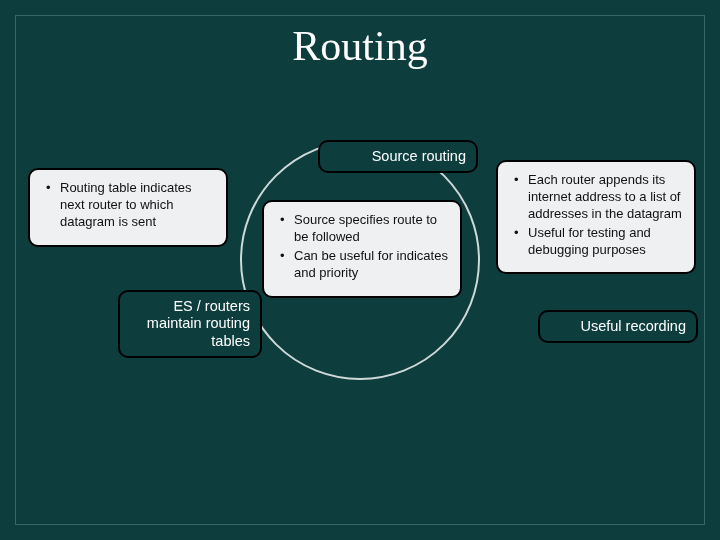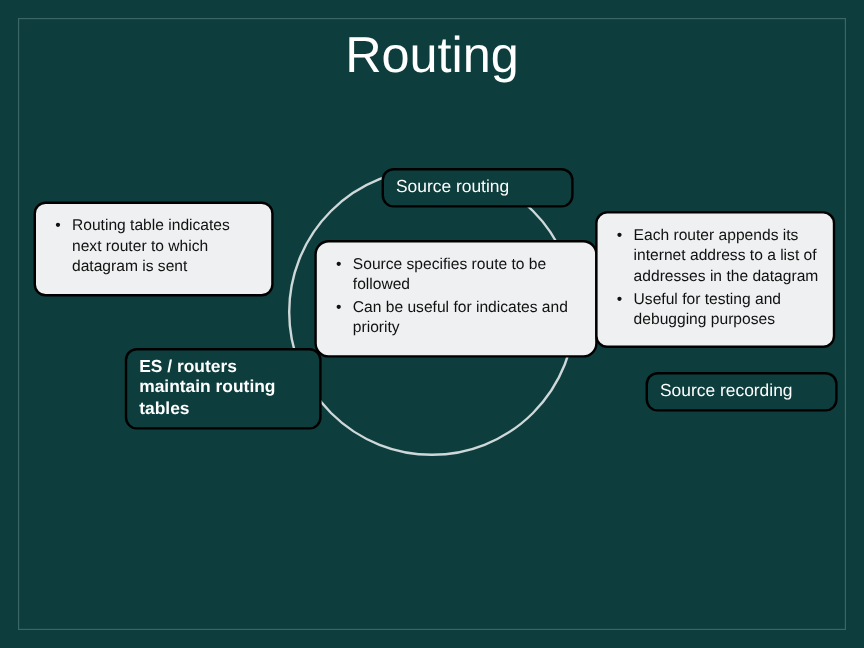--- a/index.html
+++ b/index.html
@@ -15,21 +15,21 @@
     position: absolute;
     top: 15px; left: 15px; right: 15px; bottom: 15px;
     border: 1px solid #3a6666;
   }
   .title {
     position: absolute;
     top: 22px;
     left: 0; right: 0;
     text-align: center;
     color: #fff;
-    font-family: Liberation Sans, sans-serif;
+    font-family: Liberation Serif, serif;
     font-size: 42px;
     font-weight: 400;
   }
   .stage {
     position: absolute;
     top: 120px;
     left: 28px;
     right: 28px;
     height: 280px;
   }
@@ -50,35 +50,35 @@
     border-radius: 10px;
     padding: 10px 12px 12px 20px;
     color: #111;
     font-size: 13px;
     line-height: 1.3;
   }
   .card ul { list-style: none; }
   .card li { position: relative; padding-left: 10px; margin-bottom: 2px; }
   .card li::before { content: "•"; position: absolute; left: -4px; top: 0; }
   .c1 { top: 48px; left: 0; width: 200px; }
-  .c2 { top: 80px; left: 234px; width: 236px; border-radius: 12px; }
-  .c3 { top: 56px; left: 468px; width: 200px; }
+  .c2 { top: 80px; left: 234px; width: 200px; }
+  .c3 { top: 40px; left: 468px; width: 200px; }
   .lbl {
     position: absolute;
     background: #0d3d3d;
     color: #fff;
     border: 2px solid #000;
     border-radius: 10px;
-    text-align: left;
+    text-align: right;
     font-size: 14.5px;
     line-height: 1.2;
     padding: 6px 10px;
     font-weight: 400;
   }
-  .l1 { top: 170px; left: 76px; width: 164px; font-weight: bold; }
+  .l1 { top: 170px; left: 90px; width: 144px; }
   .l2 { top: 20px; left: 290px; width: 160px; }
   .l3 { top: 190px; left: 510px; width: 160px; }
 </style>
 </head>
 <body>
 
 <div class="inner-border"></div>
 
 <h1 class="title">Routing</h1>
 
@@ -99,14 +99,14 @@
     </ul>
   </div>
   <div class="lbl l2">Source routing</div>
 
   <div class="card c3">
     <ul>
       <li>Each router appends its internet address to a list of addresses in the datagram</li>
       <li>Useful for testing and debugging purposes</li>
     </ul>
   </div>
-  <div class="lbl l3">Source recording</div>
+  <div class="lbl l3">Useful recording</div>
 </div>
 
 </body></html>

